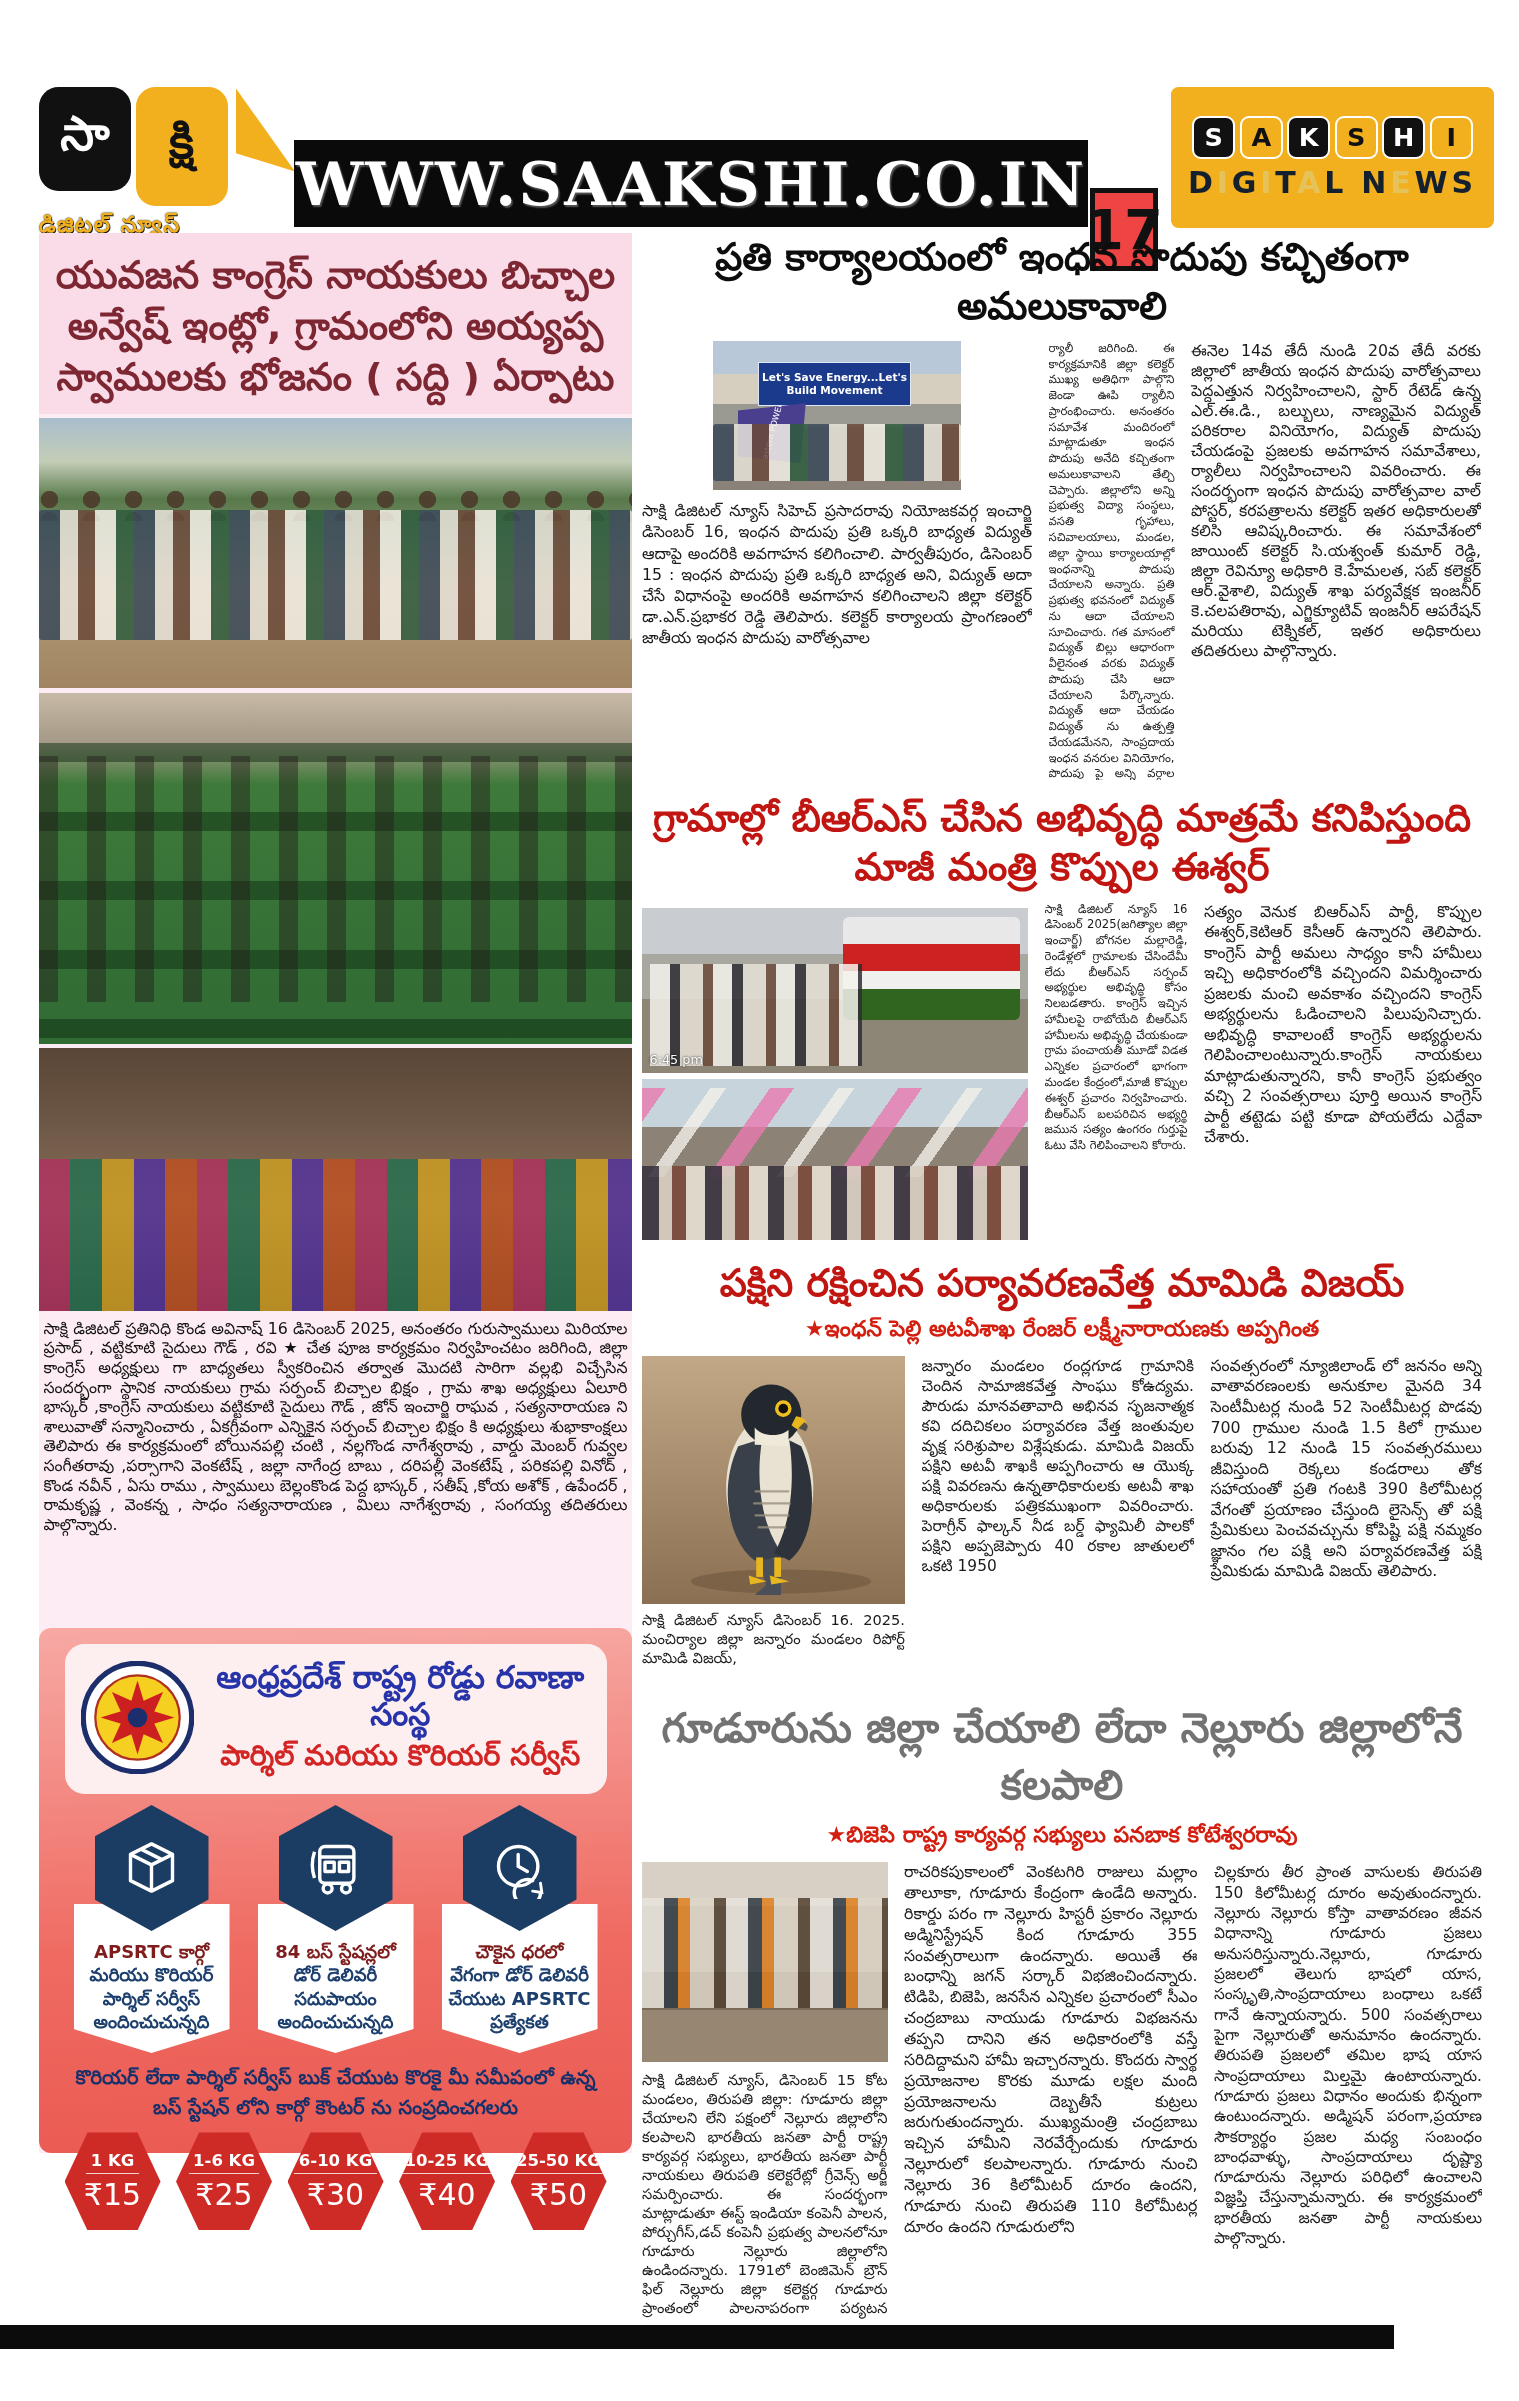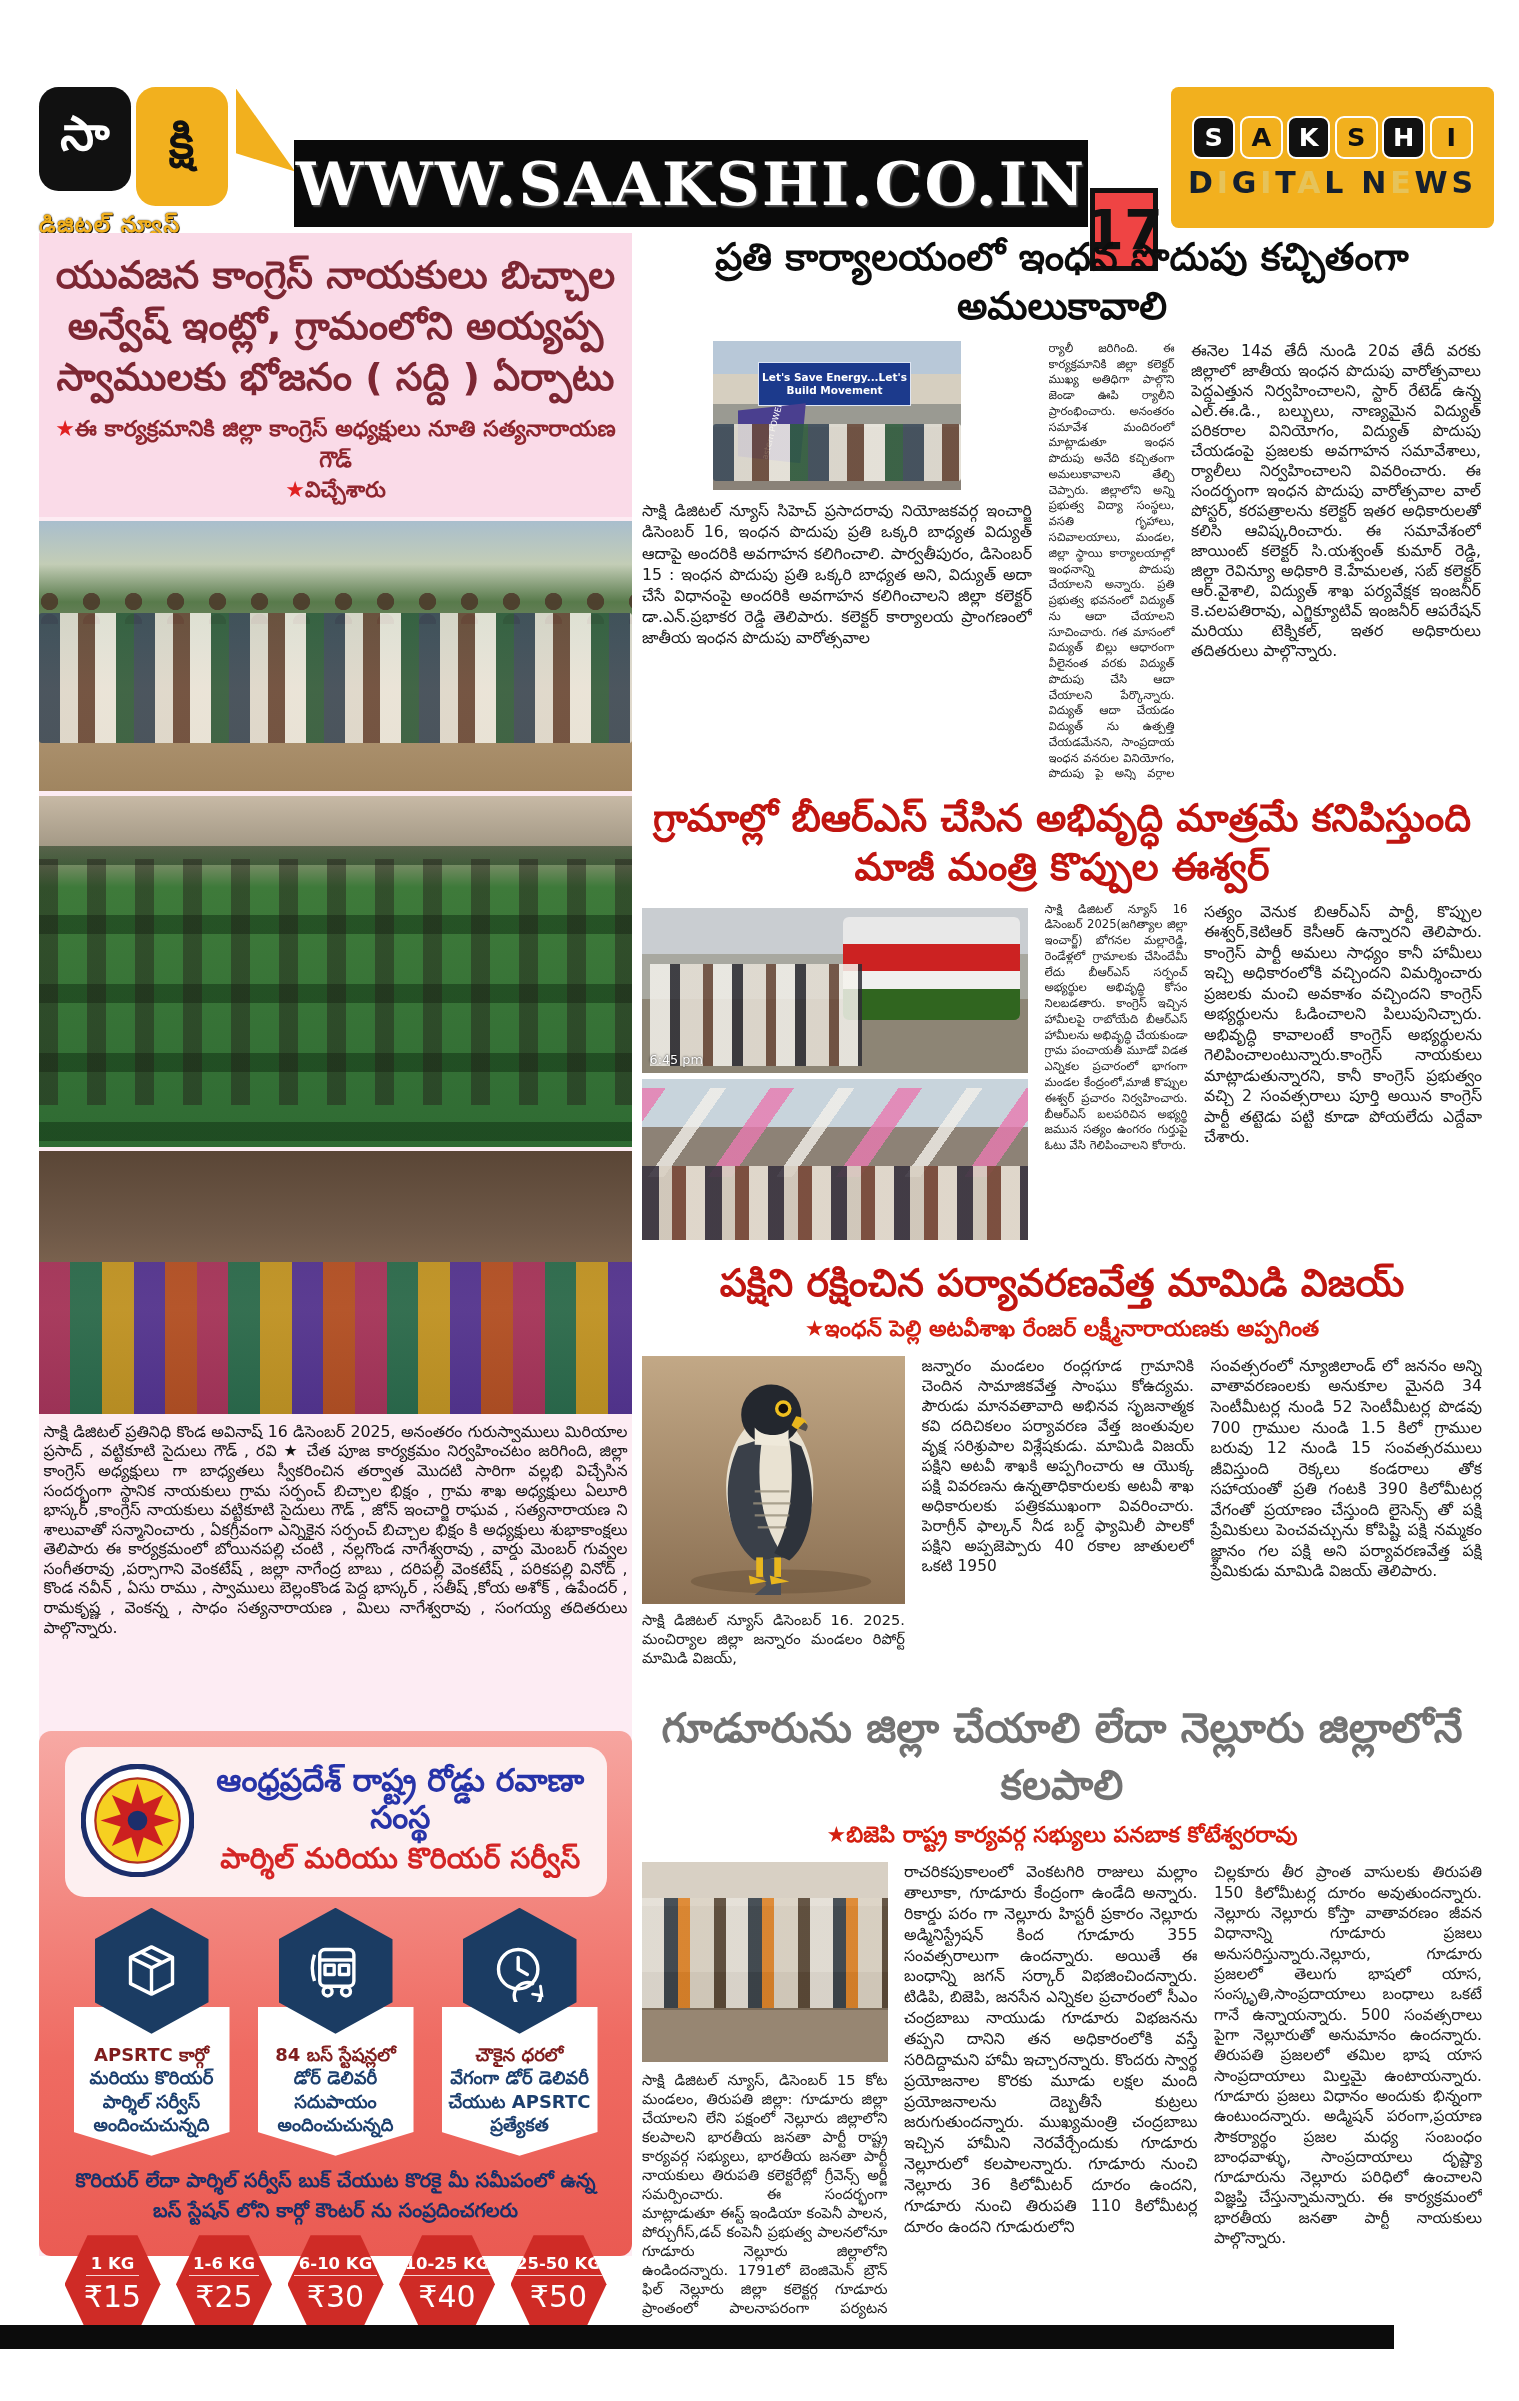--- a/index.html
+++ b/index.html
@@ -155,24 +155,20 @@
         <span class="tile tile-yellow">S</span>
         <span class="tile tile-black">H</span>
         <span class="tile tile-yellow">I</span>
       </div>
     <div class="dnews"><span>D</span><span class="dim">I</span><span>G</span><span class="dim">I</span><span>T</span><span class="dim">A</span><span>L</span><span> </span><span>N</span><span class="dim">E</span><span>W</span><span>S</span></div>
   </div>
 
   <div class="left-col">
     <div class="lead-head-box">
       <div class="lead-headline">యువజన కాంగ్రెస్ నాయకులు బిచ్చాల అన్వేష్ ఇంట్లో, గ్రామంలోని అయ్యప్ప స్వాములకు భోజనం ( సద్ది ) ఏర్పాటు</div>
-      <div class="lead-subhead">
-        <span class="star">★</span><span>ఈ కార్యక్రమానికి జిల్లా కాంగ్రెస్ అధ్యక్షులు నూతి సత్యనారాయణ గౌడ్</span><br>
-        <span class="star">★</span><span>విచ్చేశారు</span>
-      </div>
     </div>
 
     <div class="photo photo1">
       <div class="heads-strip"></div>
       <div class="crowd-strip"></div>
     </div>
     <div class="photo photo2">
       <div class="feast-rows"></div>
       <div class="feast-people"></div>
     </div>

